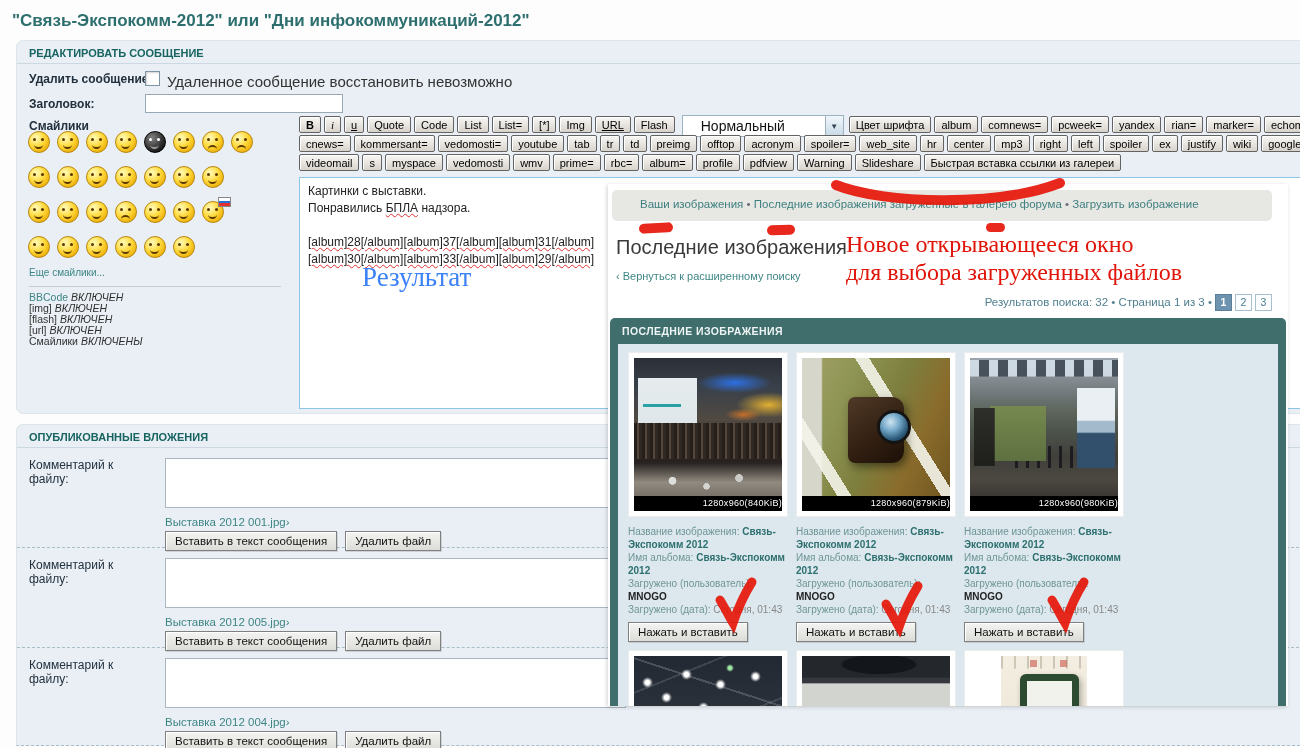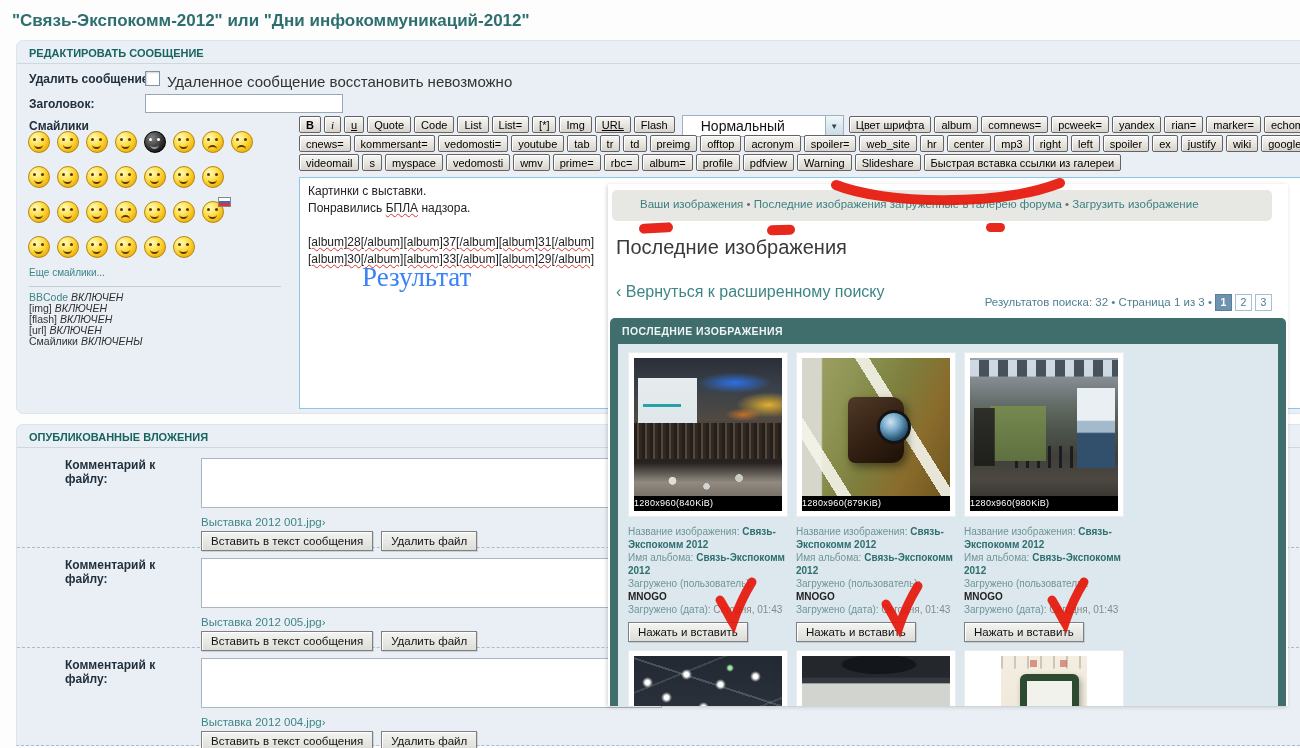--- a/index.html
+++ b/index.html
@@ -48,52 +48,52 @@
         border:1px solid #9ab2c2;background:#fff;cursor:pointer;}
   .fsel .txt{flex:1;font-size:14px;padding-left:18px;color:#111;}
   .fsel .arr{width:17px;align-self:stretch;background:linear-gradient(#f0f6fa,#c8dae6);border-left:1px solid #9ab2c2;
         display:flex;align-items:center;justify-content:center;font-size:8px;color:#345;}
   #msgbox{position:absolute;left:282px;top:136px;width:1002px;height:230px;background:#fff;border:1px solid #8cc6e4;}
   #msgtext{padding:5px 8px;font-size:12px;line-height:17px;color:#222;}
   .wavy{text-decoration:underline;text-decoration-style:wavy;text-decoration-color:#e03030;text-decoration-thickness:1px;}
   
   .ablock{display:flex;padding:10px 0 0 12px;height:100px;box-sizing:border-box;border-bottom:1px dashed #a9bdc9;}
   .ablock:last-child{border-bottom:none;height:94px;}
-  .alabel{width:122px;font-size:12px;font-weight:bold;color:#22303e;margin-left:36px;}
+  .alabel{width:122px;font-size:12px;font-weight:normal;color:#22303e;}
   .acontent{padding-left:14px;}
   .atext{width:455px;height:44px;border:1px solid #a9b6c0;background:#fff;resize:none;font-family:"Liberation Sans",sans-serif;font-size:12px;}
   .afile{margin:4px 0 3px;font-size:11.5px;color:#3e8585;cursor:pointer;}
   .gbtn{display:inline-block;margin-right:8px;padding:3px 9px;font-size:11.5px;color:#111;
         background:linear-gradient(#f4f4f2,#dcdcd8);border:1px solid #808080;
         box-shadow:inset 1px 1px 0 #fff,1px 1px 0 rgba(0,0,0,.12);cursor:pointer;white-space:nowrap;}
   
   #overlay{position:absolute;left:608px;top:184px;width:680px;height:522px;background:#fff;z-index:30;
            box-shadow:-1px 1px 4px rgba(0,0,0,.18);}
   #gal-nav{position:absolute;left:4px;top:6px;width:660px;height:31px;background:#e7e7e3;border-radius:5px;
            box-sizing:border-box;padding:8px 0 0 28px;font-size:11.5px;color:#3d7f7f;white-space:nowrap;overflow:hidden;}
   .nav-link{color:#3d7f7f;cursor:pointer;}
   .nav-sep{color:#667;}
   #gal-heading{position:absolute;left:8px;top:52px;font-size:20px;color:#3a3a3a;}
-  #gal-back{position:absolute;left:8px;top:86px;font-size:16px;color:#3e8585;cursor:pointer;margin-top:13px;}
+  #gal-back{position:absolute;left:8px;top:86px;font-size:11px;color:#3e8585;cursor:pointer;}
   #gal-note{position:absolute;left:238px;top:46px;font-family:"Liberation Serif",serif;font-size:24px;line-height:28px;color:#e01408;}
   #gal-results{position:absolute;right:16px;top:110px;font-size:11.5px;color:#4f7f8f;}
   .pg{display:inline-block;width:15px;height:15px;margin-left:3px;text-align:center;line-height:15px;font-size:10.5px;
       background:#fbfdfe;border:1px solid #a8bfd0;color:#4a7b90;vertical-align:middle;cursor:pointer;}
   .pg.on{background:#6e93ae;border-color:#5a7f9a;color:#fff;font-weight:bold;}
   #gal-panel{position:absolute;left:2px;top:134px;width:676px;height:388px;background:#3f6e6c;border-radius:5px 5px 0 0;overflow:hidden;}
   #gal-panel-head{height:26px;line-height:26px;padding:0 12px;color:#eef4f4;font-size:10.5px;font-weight:bold;letter-spacing:.4px;}
   #gal-inner{position:absolute;left:8px;right:8px;top:26px;bottom:0;background:#dce8ee;overflow:hidden;padding:8px 0 0 10px;box-sizing:border-box;}
   .crow{display:flex;gap:8px;}
   .ccol{width:160px;flex:0 0 auto;}
   .card{background:#fff;border:1px solid #ececec;padding:5px;box-sizing:border-box;width:160px;}
   .card.small{height:86px;overflow:hidden;margin-top:8px;}
   .ph{position:relative;width:148px;height:138px;overflow:hidden;}
   .ph.tall{height:140px;}
   .ph.narrow{width:86px;margin:0 auto;}
-  .cap{height:15px;background:#000;color:#fff;font-size:9px;text-align:left;line-height:15px;letter-spacing:.3px;}
+  .cap{height:15px;background:#000;color:#fff;font-size:9px;text-align:right;line-height:15px;letter-spacing:.3px;}
   .cinfo{margin-top:8px;font-size:10px;line-height:13px;color:#6e9595;}
   .ival{font-weight:bold;color:#2e6f6f;}
   .iuser{font-weight:bold;color:#222;}
   .idate{color:#888;}
   .cinsert{margin-top:6px;}
   
   .p1{background:
       radial-gradient(ellipse 52px 14px at 68% 18%, rgba(45,115,235,.95), rgba(45,115,235,0) 72%),
       radial-gradient(ellipse 46px 18px at 91% 34%, rgba(238,184,48,.92), rgba(238,184,48,0) 70%),
       radial-gradient(ellipse 26px 9px at 74% 41%, rgba(226,122,36,.8), rgba(226,122,36,0) 70%),
@@ -296,20 +296,24 @@
         <div class="alabel">Комментарий к файлу:</div>
         <div class="acontent"><textarea class="atext" style=""></textarea><div class="afile">Выставка 2012 004.jpg›</div><div><span class="gbtn">Вставить в текст сообщения</span><span class="gbtn">Удалить файл</span></div></div>
       </div>
     </div>
 </div>
 
 <div id="overlay">
   <div id="gal-nav"><span class="nav-link">Ваши изображения</span><span class="nav-sep"> • </span><span class="nav-link">Последние изображения загруженные в галерею форума</span><span class="nav-sep"> • </span><span class="nav-link">Загрузить изображение</span></div>
   <div id="gal-heading">Последние изображения</div>
   <div id="gal-back">‹ Вернуться к расширенному поиску</div>
+  <div id="gal-note">
+    <div>Новое открывающееся окно</div>
+    <div>для выбора загруженных файлов</div>
+  </div>
   <div id="gal-results">
     <span>Результатов поиска: 32 • Страница 1 из 3 •</span><span id="gal-pages"><span class="pg on">1</span><span class="pg">2</span><span class="pg">3</span></span>
   </div>
   <div id="gal-panel">
     <div id="gal-panel-head">ПОСЛЕДНИЕ ИЗОБРАЖЕНИЯ</div>
     <div id="gal-inner">
       <div class="crow" id="cards-row1">
           <div class="ccol">
             <div class="card">
               <div class="ph p1"></div>

